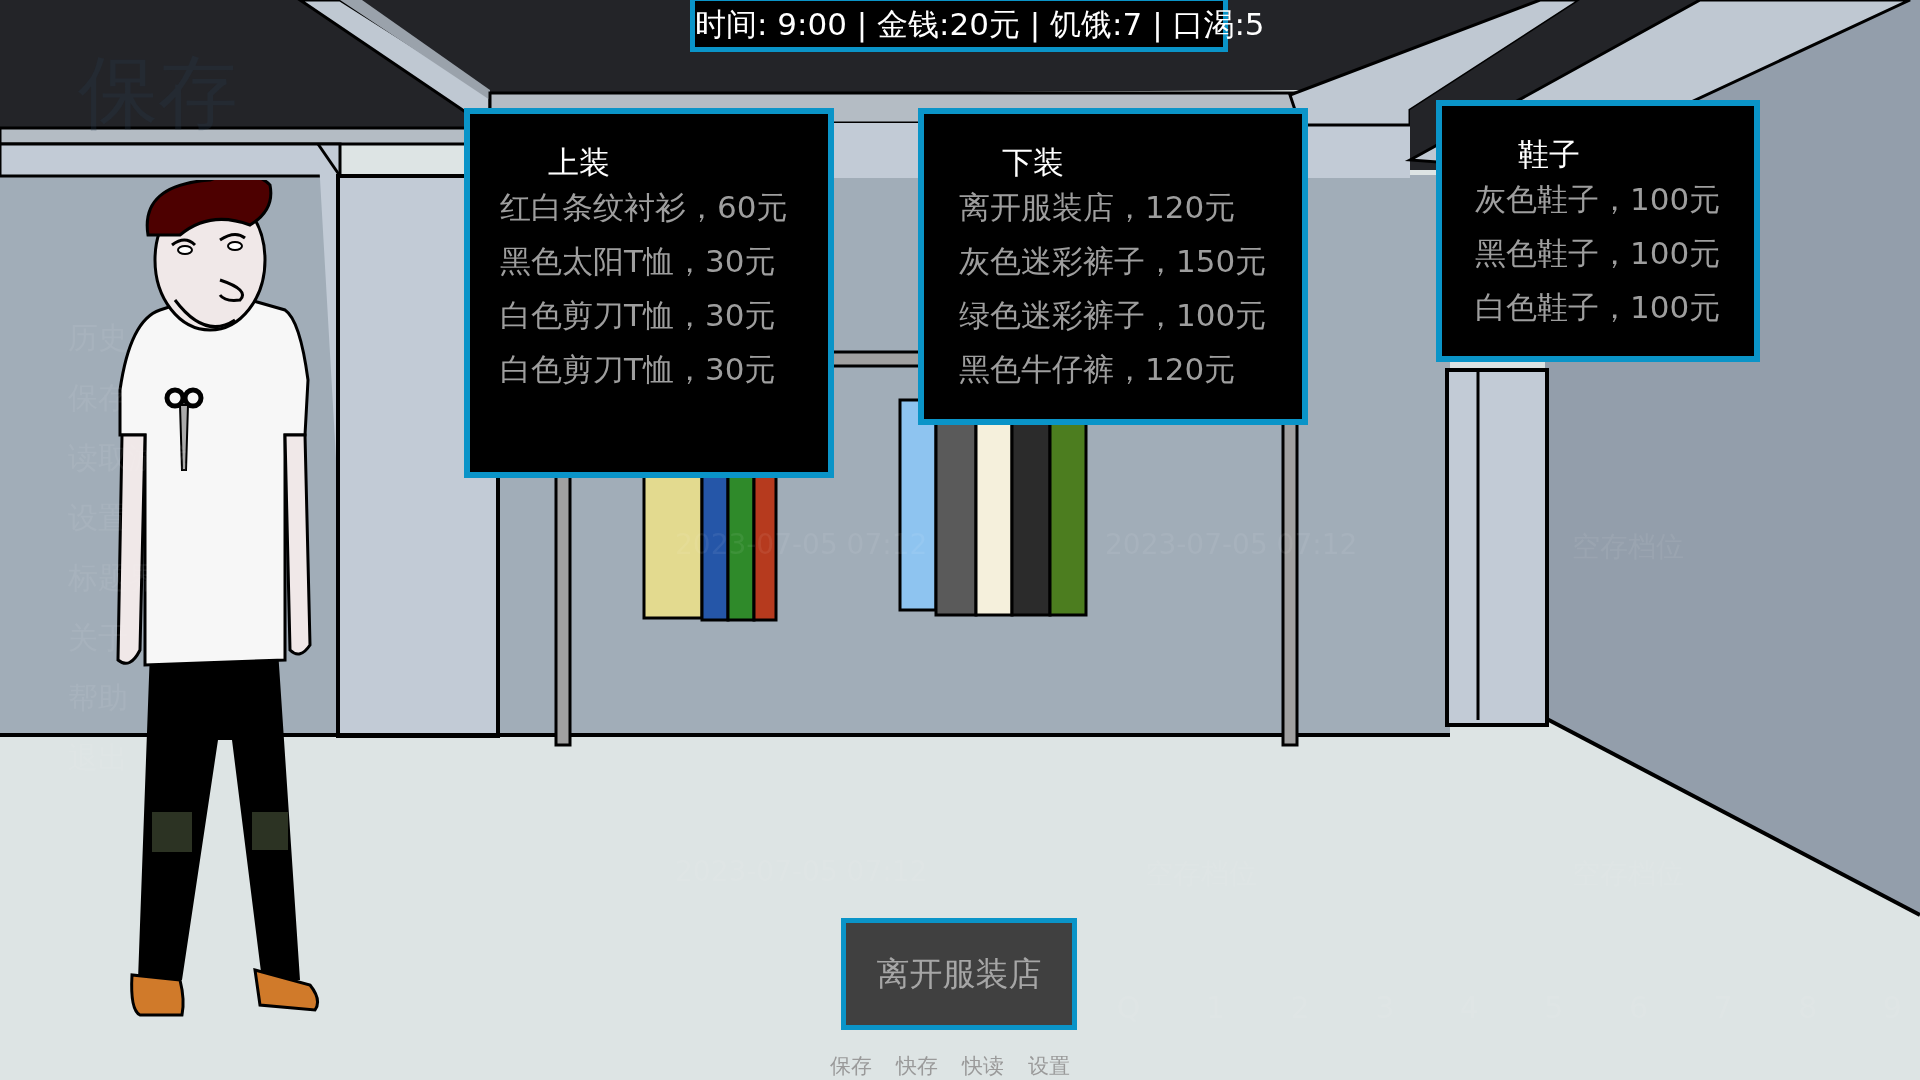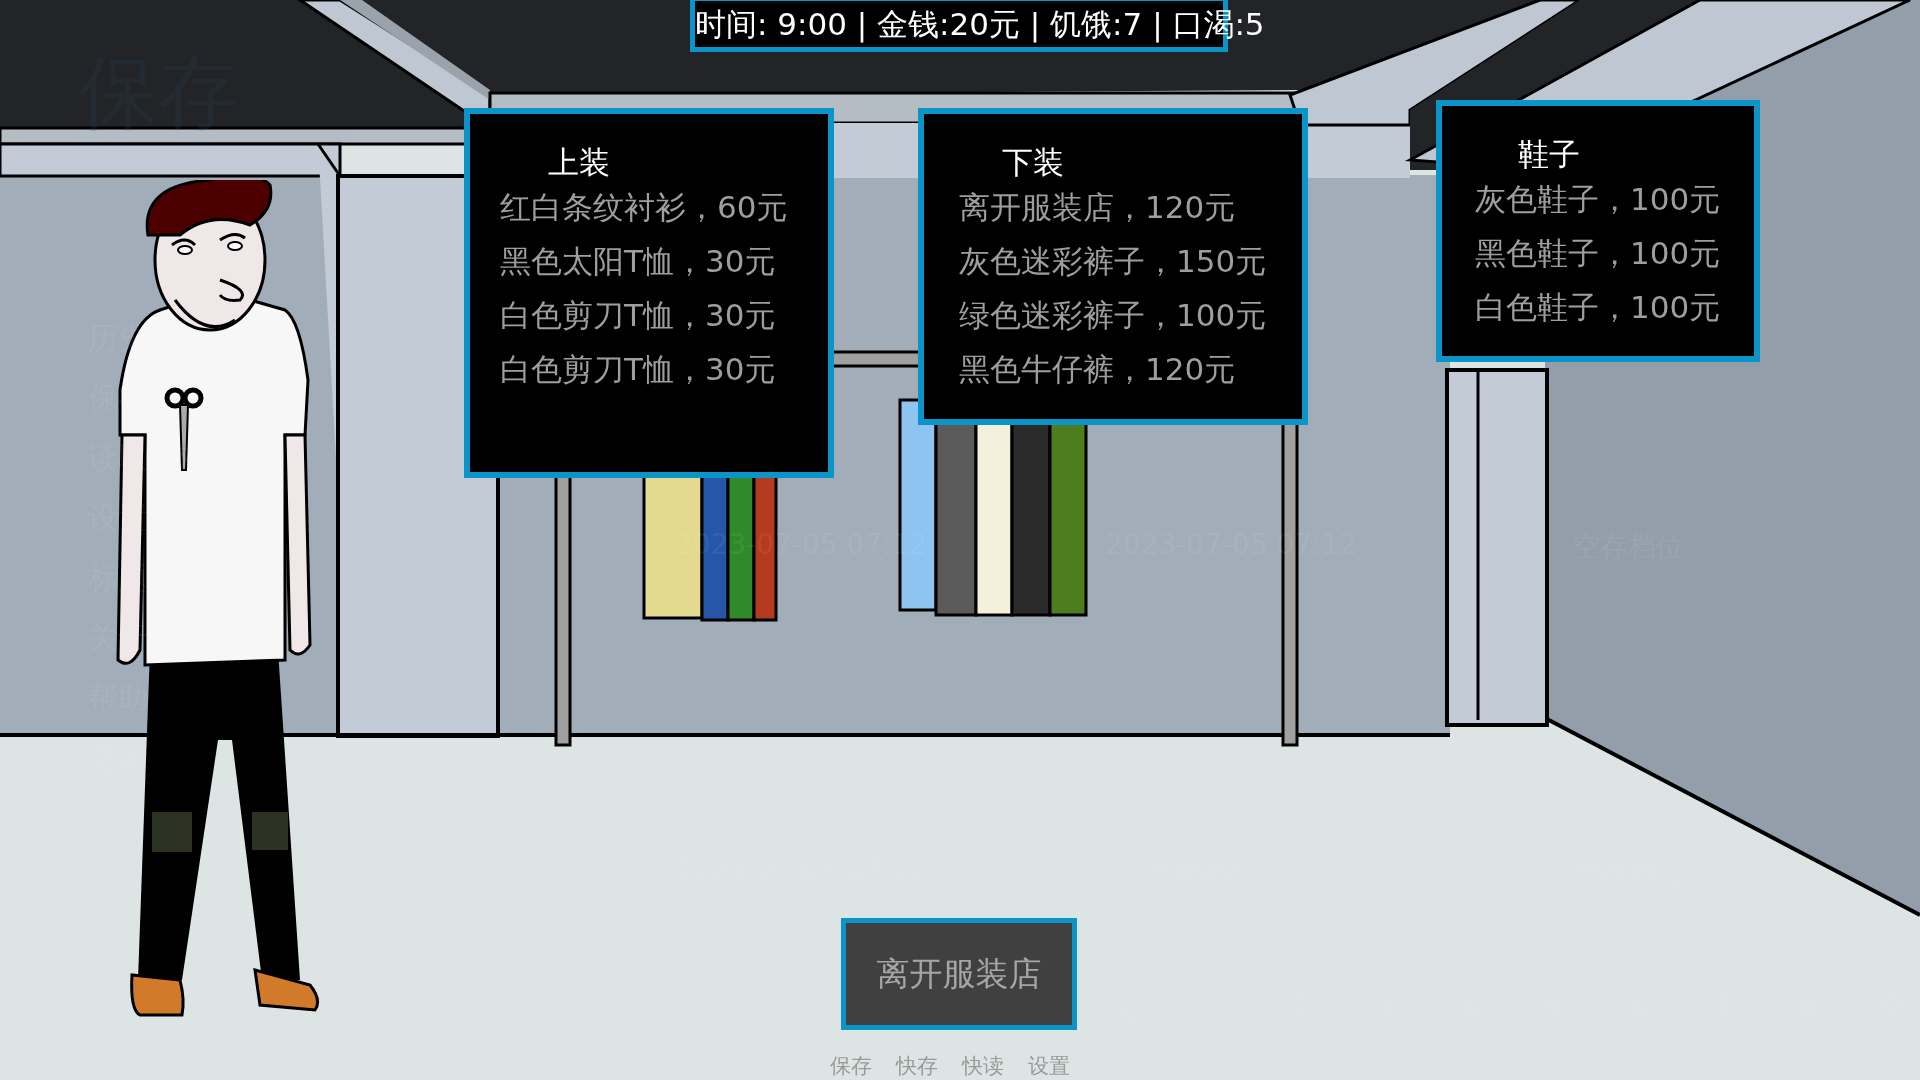--- a/index.html
+++ b/index.html
@@ -10,21 +10,21 @@
   .panel-list { position:absolute; margin:0; padding:0; list-style:none; }
   .panel-list li { color:#9e9e9e; font-size:31px; line-height:54px; height:54px; white-space:nowrap; cursor:pointer; }
   #status-bar { position:absolute; left:690px; top:-4px; width:538px; height:56px; background:#000; border:5px solid #0a94c8; box-sizing:border-box; color:#fff; font-size:31px; line-height:46px; text-align:center; white-space:nowrap; }
   #leave-button { position:absolute; left:841px; top:918px; width:236px; height:112px; background:#404040; border:5px solid #0a94c8; box-sizing:border-box; color:#a6a6a6; font-size:33px; line-height:102px; text-align:center; cursor:pointer; }
   #quick-menu { position:absolute; top:1052px; left:830px; height:28px; display:flex; gap:24px; }
   #quick-menu span { color:#9a9a9a; font-size:21px; line-height:28px; cursor:pointer; }
   
   .ghost { position:absolute; color:rgba(255,255,255,0.07); white-space:nowrap; }
   .ghost-title { left:78px; top:40px; font-size:80px; color:rgba(40,60,80,0.25); }
   .ghost-nav { left:68px; top:308px; }
-  .ghost-nav div { font-size:30px; line-height:60px; height:60px;margin-left:20px; }
+  .ghost-nav div { font-size:30px; line-height:60px; height:60px; }
   .ghost-slot-time { font-size:28px; }
   .ghost-pages { left:940px; top:990px; font-size:30px; letter-spacing:28px; }
 </style>
 </head>
 <body>
 
 <svg id="scene" viewBox="0 0 1920 1080" xmlns="http://www.w3.org/2000/svg">
 
   <rect x="0" y="0" width="1920" height="1080" fill="#dde4e4"></rect>
 

